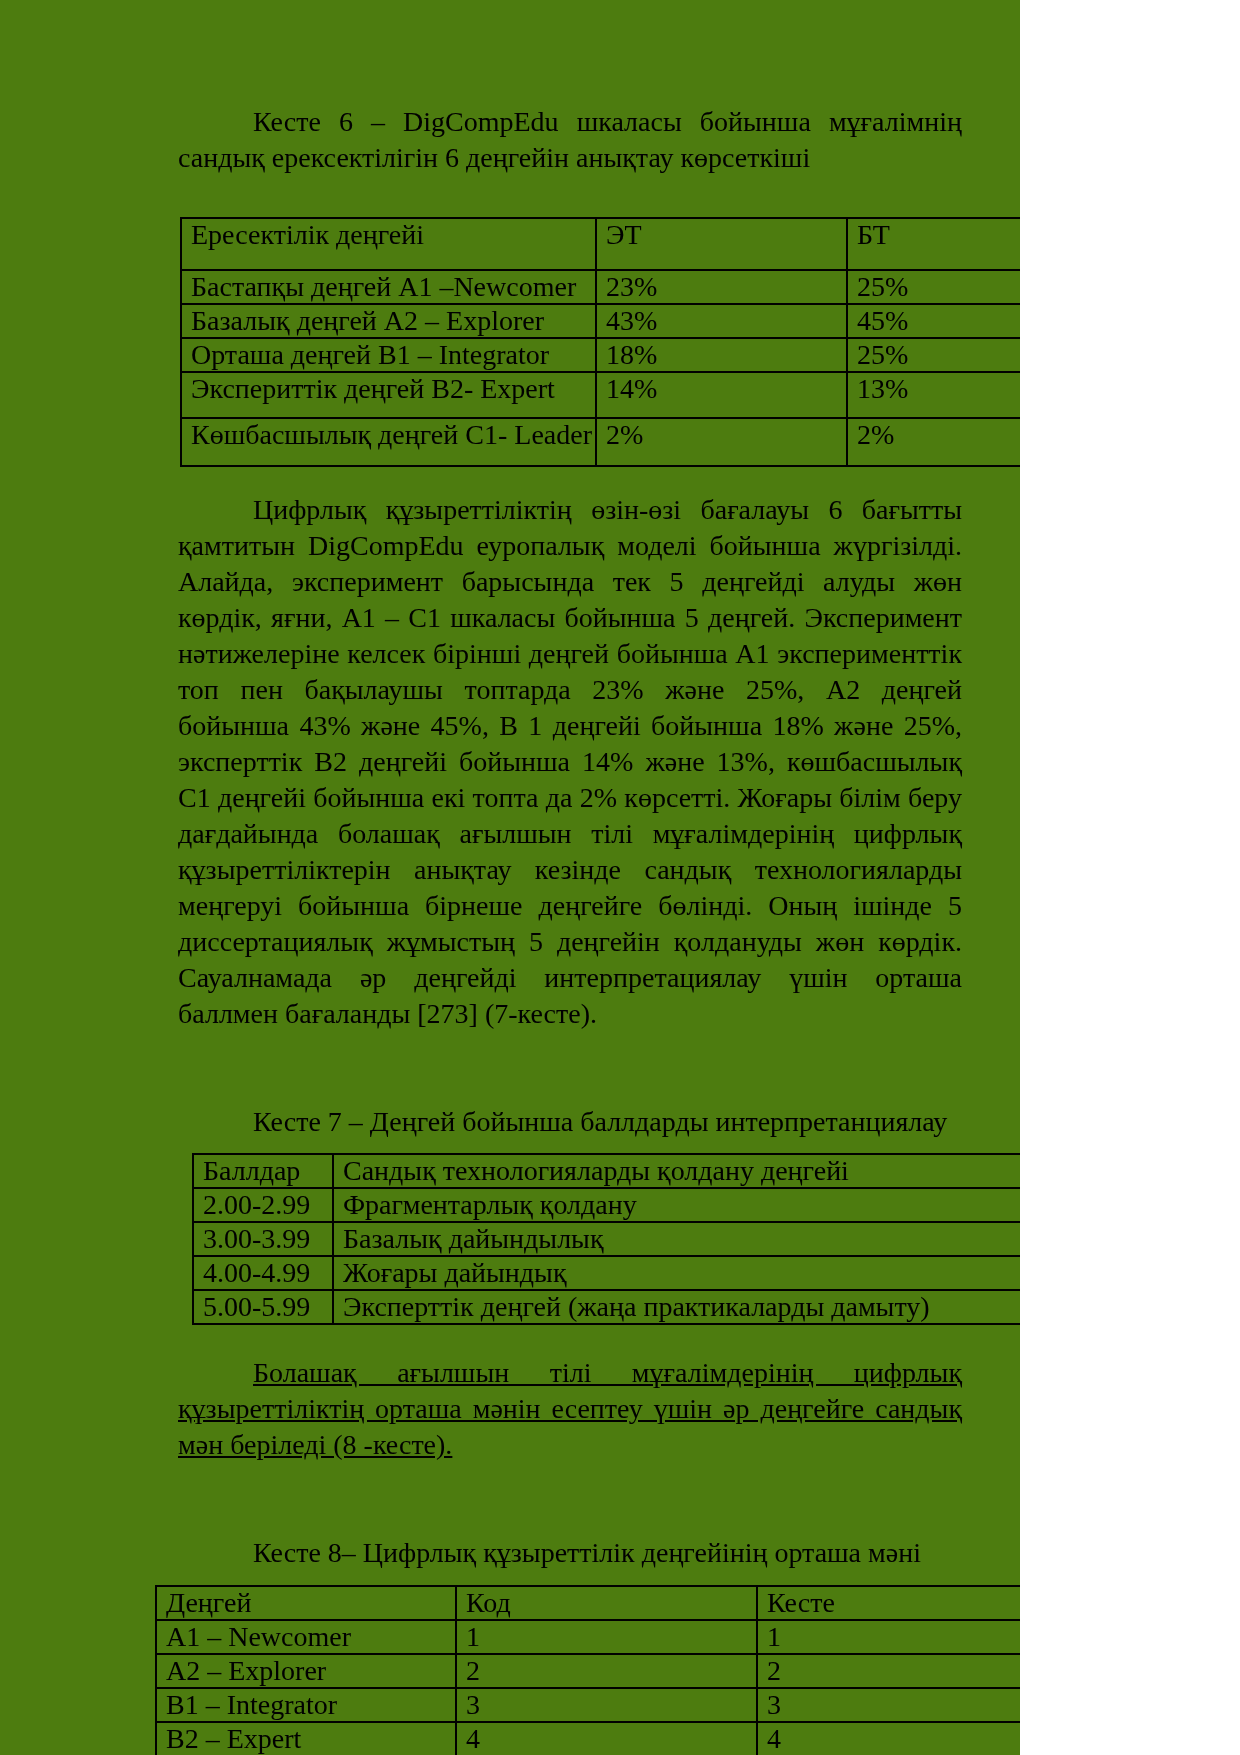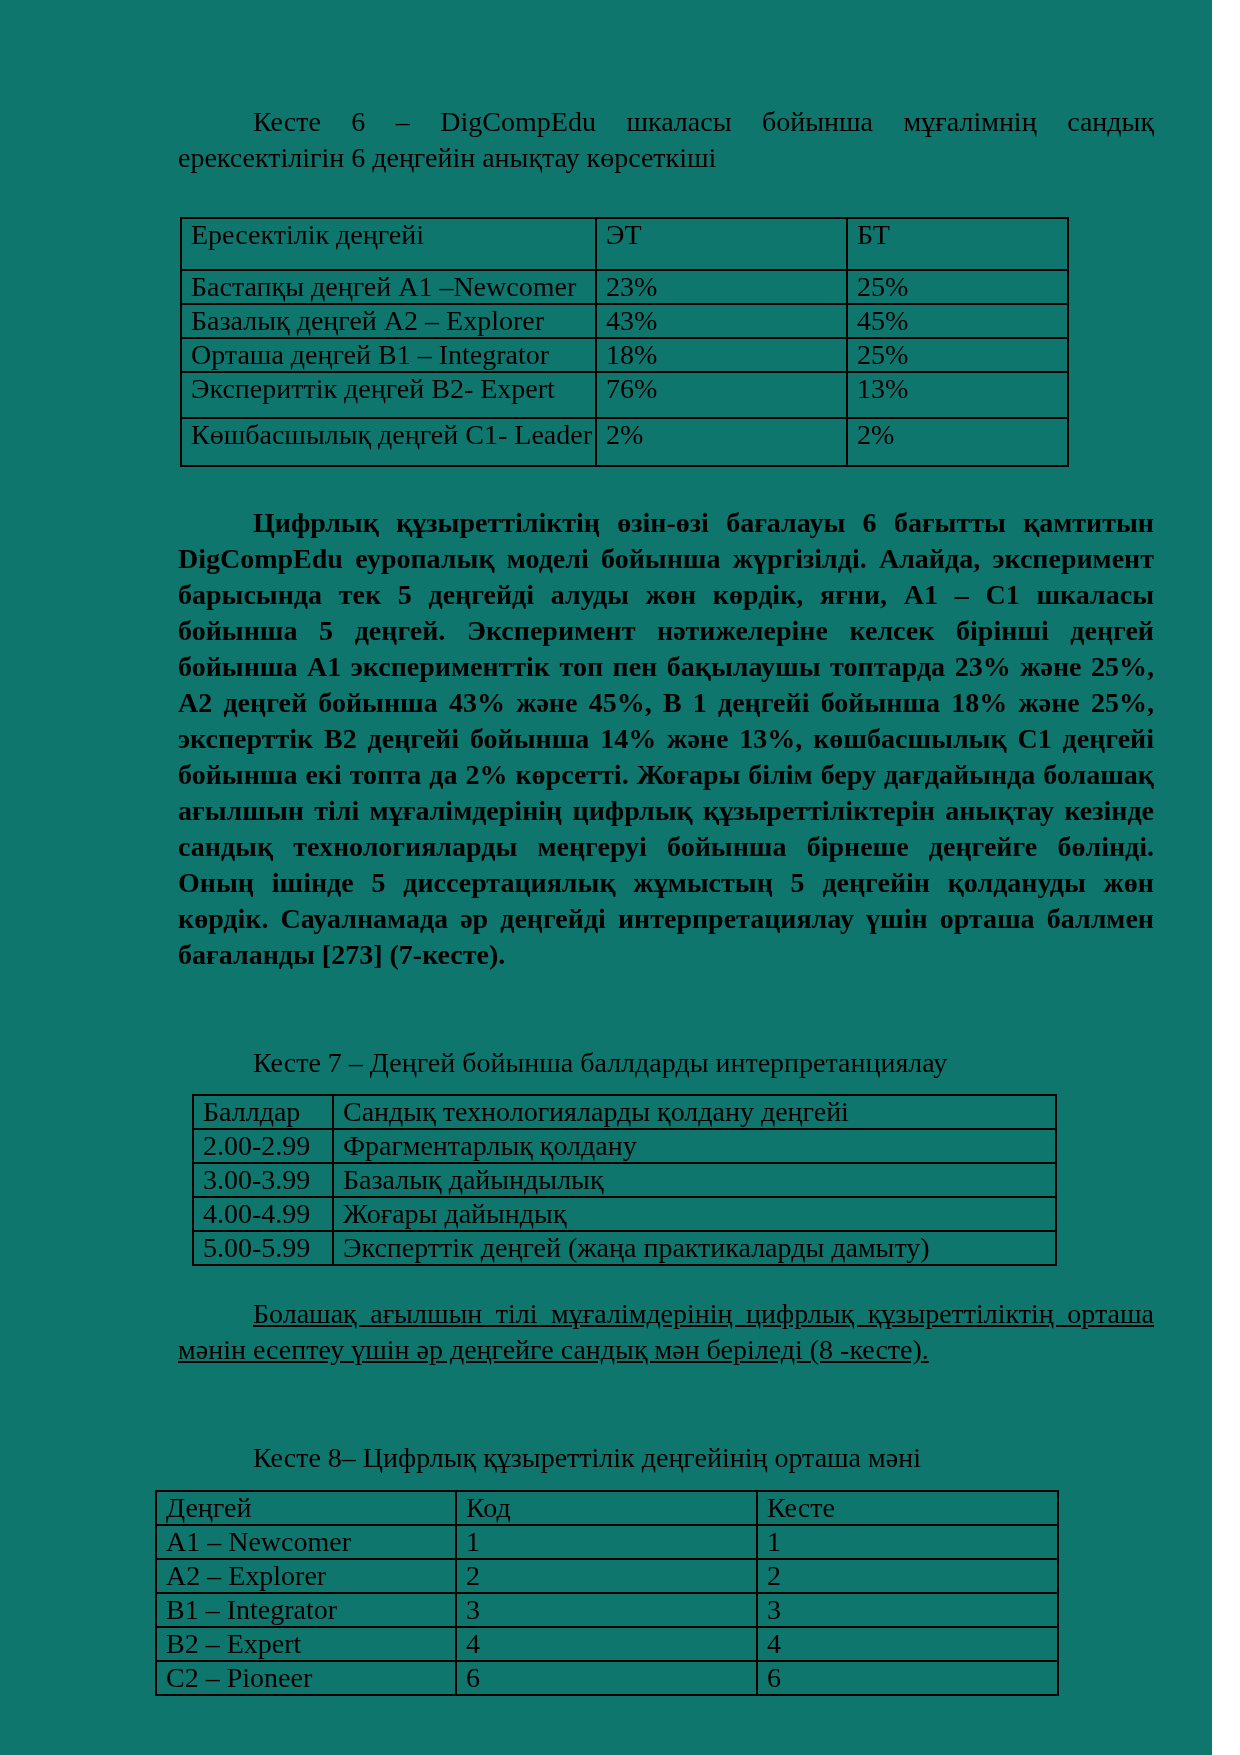--- a/index.html
+++ b/index.html
@@ -1,22 +1,22 @@
 <!DOCTYPE html>
 <html><head>
 <meta charset="utf-8">
 <style>
   html, body { margin: 0; padding: 0; background: #ffffff; }
   .page {
     position: relative;
-    width: 1212px;
+    width: 1020px;
     height: 1755px;
     box-sizing: border-box;
     padding: 104px 58px 0 178px;
-    background: #0f766e;
+    background: #4d7c0f;
     color: #000000;
     font-family: "Liberation Serif", "DejaVu Serif", serif;
     font-size: 28px;
     line-height: 36px;
     overflow: hidden;
   }
   p { margin: 0; }
   .caption, .body-text {
     text-align: justify;
     text-indent: 75px;
@@ -43,21 +43,21 @@
   .t6 col.c2 { width: 251px; }
   .t6 col.c3 { width: 221px; }
   .t6 tr:nth-child(1) { height: 52px; }
   .t6 tr:nth-child(2) { height: 30px; }
   .t6 tr:nth-child(3) { height: 30px; }
   .t6 tr:nth-child(4) { height: 30px; }
   .t6 tr:nth-child(5) { height: 46px; }
   .t6 tr:nth-child(6) { height: 48px; }
   .t6 tr:nth-child(7) { height: 36px; }
   
-  .p1 { margin-top: 38px; font-weight: bold; }
+  .p1 { margin-top: 25px; }
   .p2 { margin-top: 30px; text-decoration: underline; }
   
   .cap7 { margin-top: 36px; padding-top: 36px; }
   .cap8 { margin-top: 36px; padding-top: 36px; }
   
   .t7 { width: 865px; margin: 13px 0 0 14px; }
   .t7 col.c1 { width: 140px; }
   .t7 tr { height: 33px; }
   
   .t8 { width: 902px; margin: 14px 0 0 -23px; }
@@ -96,21 +96,21 @@
       <td>43%</td>
       <td>45%</td>
     </tr>
     <tr>
       <td>Орташа деңгей В1 – Integrator</td>
       <td>18%</td>
       <td>25%</td>
     </tr>
     <tr>
       <td>Экспериттік деңгей В2- Expert</td>
-      <td>76%</td>
+      <td>14%</td>
       <td>13%</td>
     </tr>
     <tr>
       <td>Көшбасшылық деңгей С1- Leader</td>
       <td>2%</td>
       <td>2%</td>
     </tr>
   </tbody>
     </table>
 

